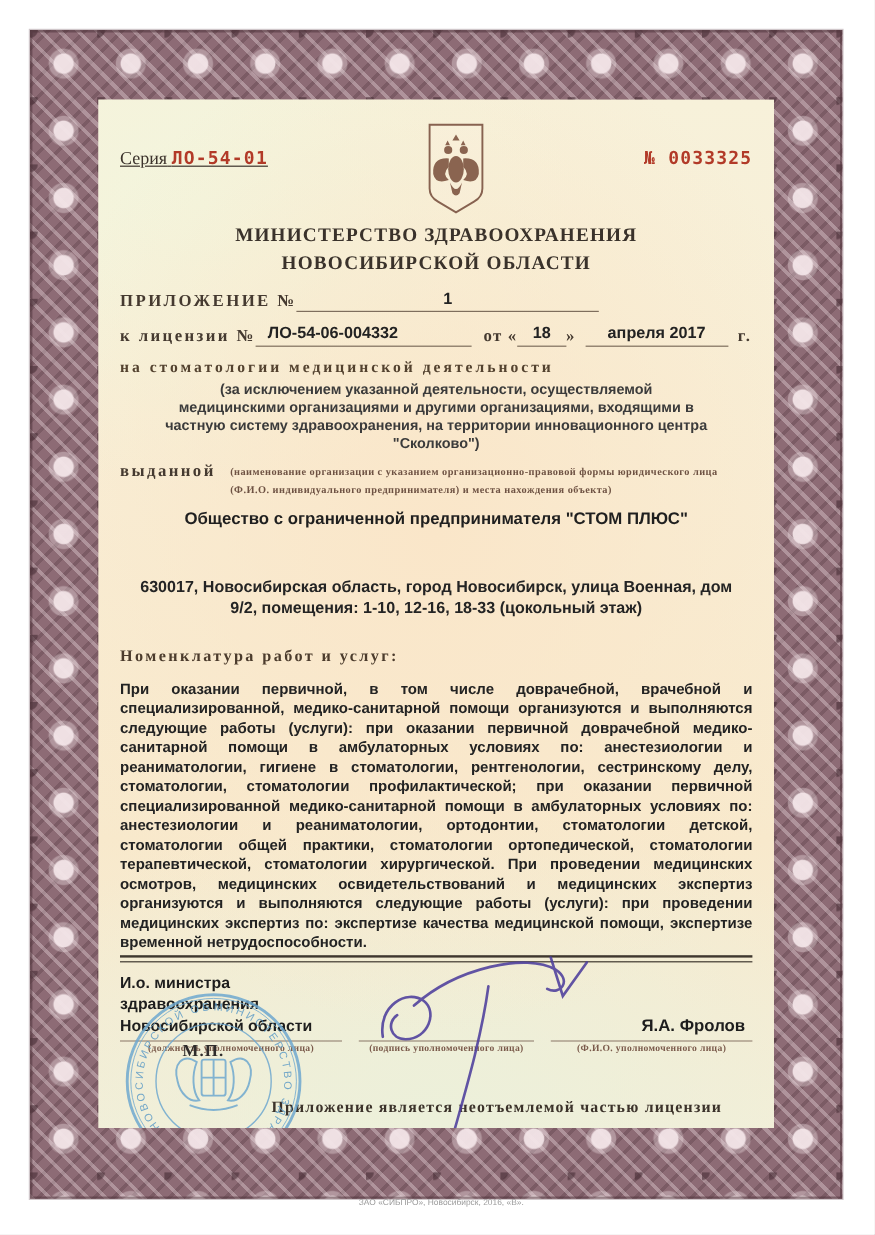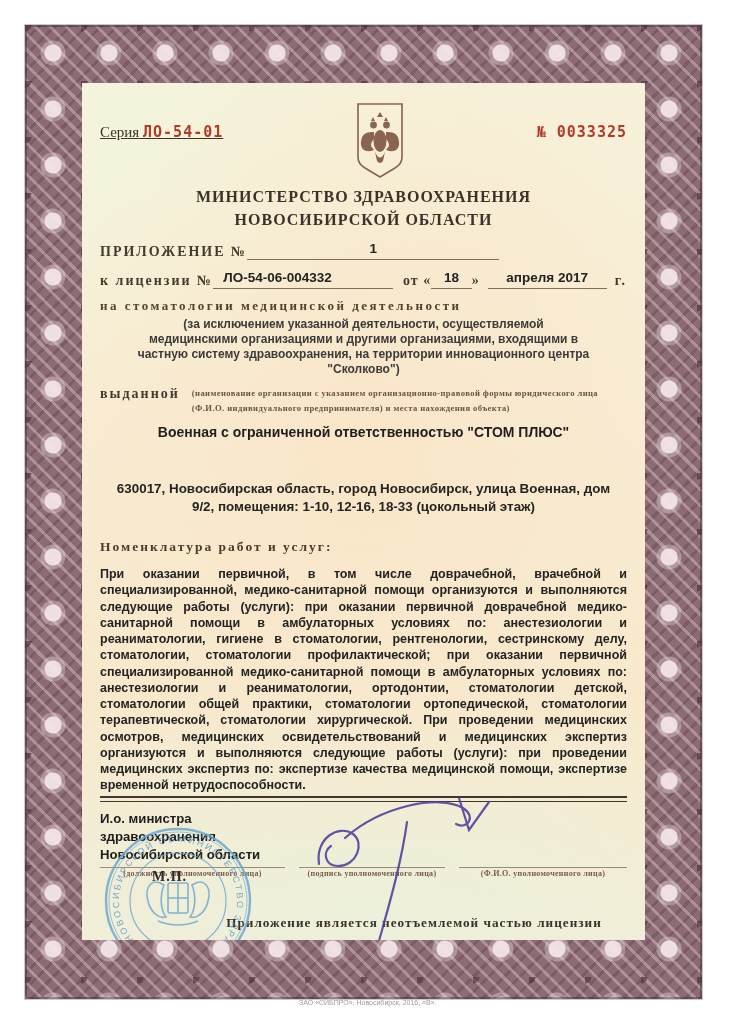--- a/index.html
+++ b/index.html
@@ -147,21 +147,21 @@
     <div class="act-note">(за исключением указанной деятельности, осуществляемой медицинскими организациями и другими организациями, входящими в частную систему здравоохранения, на территории инновационного центра "Сколково")</div>
 
     <div class="issued">
       <span class="flabel">выданной</span>
       <div class="issued-notes">
         <div>(наименование организации с указанием организационно-правовой формы юридического лица</div>
         <div>(Ф.И.О. индивидуального предпринимателя) и места нахождения объекта)</div>
       </div>
     </div>
 
-    <div class="org">Военная с ограниченной ответственностью "СТОМ ПЛЮС"</div>
+    <div class="org">Общество с ограниченной предпринимателя "СТОМ ПЛЮС"</div>
 
     <div class="addr">630017, Новосибирская область, город Новосибирск, улица Военная, дом 9/2, помещения: 1-10, 12-16, 18-33 (цокольный этаж)</div>
 
     <div class="nomen">Номенклатура работ и услуг:</div>
 
     <div class="body-text">При оказании первичной, в том числе доврачебной, врачебной и специализированной, медико-санитарной помощи организуются и выполняются следующие работы (услуги): при оказании первичной доврачебной медико-санитарной помощи в амбулаторных условиях по: анестезиологии и реаниматологии, гигиене в стоматологии, рентгенологии, сестринскому делу, стоматологии, стоматологии профилактической; при оказании первичной специализированной медико-санитарной помощи в амбулаторных условиях по: анестезиологии и реаниматологии, ортодонтии, стоматологии детской, стоматологии общей практики, стоматологии ортопедической, стоматологии терапевтической, стоматологии хирургической. При проведении медицинских осмотров, медицинских освидетельствований и медицинских экспертиз организуются и выполняются следующие работы (услуги): при проведении медицинских экспертиз по: экспертизе качества медицинской помощи, экспертизе временной нетрудоспособности.</div>
     <div class="rule2"></div>
 
     <div class="sig">
       <div class="sig-col sig-c1">
@@ -176,20 +176,21 @@
             <path d="M64,52 C100,20 158,8 182,22 C196,31 186,44 175,38"></path>
             <path d="M178,12 L188,44 L208,16"></path>
             <path d="M126,36 C120,80 106,126 96,162"></path>
           </g>
         </svg>
         <div style="height:54px;"></div>
         <div class="sig-line"></div>
         <div class="sig-cap">(подпись уполномоченного лица)</div>
       </div>
       <div class="sig-col sig-c3">
+        <div class="sig-name">Я.А. Фролов</div>
         <div class="sig-line"></div>
         <div class="sig-cap">(Ф.И.О. уполномоченного лица)</div>
       </div>
     </div>
 
     <div class="stamp">
       <svg viewBox="0 0 152 152">
         <circle cx="76" cy="76" r="72" fill="none" stroke="#6fa8cf" stroke-width="2.4"></circle>
         <circle cx="76" cy="76" r="69" fill="none" stroke="#6fa8cf" stroke-width="0.8"></circle>
         <circle cx="76" cy="76" r="48" fill="none" stroke="#6fa8cf" stroke-width="1.2"></circle>

